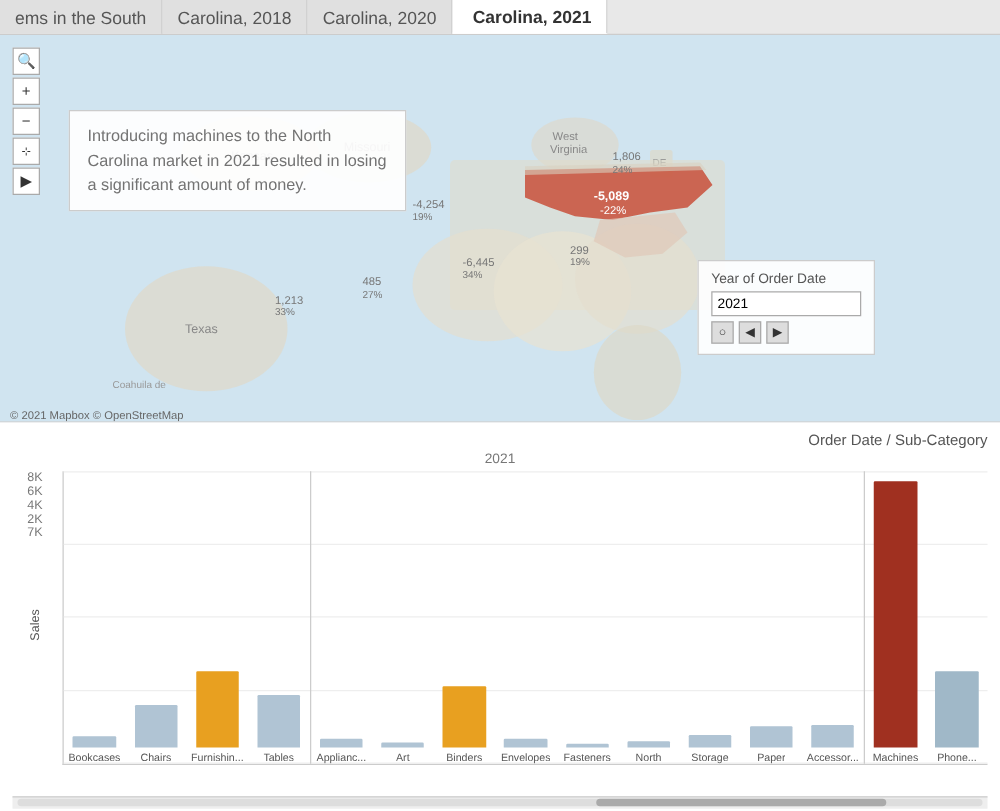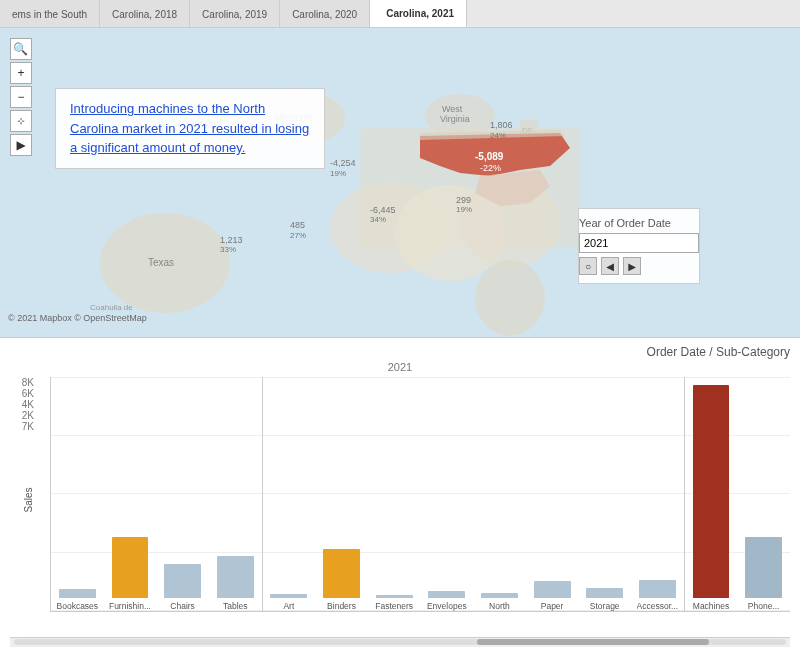--- a/index.html
+++ b/index.html
@@ -8,21 +8,21 @@
     
     .tab-bar {
       display: flex;
       background: #e8e8e8;
       border-bottom: 1px solid #ccc;
       height: 28px;
       overflow: hidden;
     }
     .tab {
       padding: 4px 12px;
-      font-size: 10px;
+      font-size: 14px;
       color: #555;
       border-right: 1px solid #ccc;
       background: #e0e0e0;
       cursor: pointer;
       white-space: nowrap;
       display: flex;
       align-items: center;
       height: 28px;
     }
     .tab.active {
@@ -75,35 +75,34 @@
 
     
     .annotation-box {
       position: absolute;
       top: 60px;
       left: 55px;
       background: rgba(255,255,255,0.92);
       border: 1px solid #ccc;
       padding: 10px 14px;
       font-size: 13px;
-      color: #1d4ed8;
+      color: #737373;
       max-width: 270px;
       line-height: 1.5;
       z-index: 10;
-      text-decoration: underline;
     }
 
     
     .year-filter {
       position: absolute;
       top: 180px;
       right: 100px;
       background: rgba(255,255,255,0.9);
       border: 1px solid #ccc;
-      padding: 8px 0;
+      padding: 8px 10px;
       font-size: 11px;
       color: #333;
       z-index: 10;
     }
     .year-filter label {
       font-size: 11px;
       color: #555;
       display: block;
       margin-bottom: 4px;
     }
@@ -133,21 +132,21 @@
     .slider-row {
       display: flex;
       align-items: center;
       gap: 4px;
       margin-top: 4px;
     }
 
     
     .map-copyright {
       position: absolute;
-      bottom: 14px;
+      bottom: 0;
       left: 8px;
       font-size: 9px;
       color: #666;
       z-index: 10;
     }
 
     
     .chart-section {
       flex: 1;
       background: white;
@@ -266,23 +265,20 @@
   </style>
 </head>
 <body>
 
 <div class="tab-bar">
   <div class="tab">
     <span>ems in the South</span>
   </div>
   <div class="tab">
     <span>Carolina, 2018</span>
-  </div>
-  <div class="tab">
-    <span>Carolina, 2019</span>
   </div>
   <div class="tab">
     <span>Carolina, 2020</span>
   </div>
   <div class="tab active">
     <span>Carolina, 2021</span>
   </div>
 </div>
 
 <div class="main-content">
@@ -393,59 +389,63 @@
           <div class="grid-line"></div>
           <div class="grid-line"></div>
           <div class="grid-line"></div>
           <div class="grid-line"></div>
         </div>
       <div class="bar-group">
             <div class="bar" style="height: 9px; background: rgb(176, 196, 212);"></div>
             <div class="bar-label">Bookcases</div>
           </div>
           <div class="bar-group">
+            <div class="bar" style="height: 34px; background: rgb(176, 196, 212);"></div>
+            <div class="bar-label">Chairs</div>
+          </div>
+          <div class="bar-group">
             <div class="bar" style="height: 61px; background: rgb(232, 160, 32);"></div>
             <div class="bar-label">Furnishin...</div>
           </div>
           <div class="bar-group">
-            <div class="bar" style="height: 34px; background: rgb(176, 196, 212);"></div>
-            <div class="bar-label">Chairs</div>
-          </div>
-          <div class="bar-group">
             <div class="bar" style="height: 42px; background: rgb(176, 196, 212);"></div>
             <div class="bar-label">Tables</div>
           </div>
           <div style="width: 1px; height: 100%; background: rgb(204, 204, 204); flex-shrink: 0; position: relative; z-index: 3;"></div>
           <div class="bar-group">
+            <div class="bar" style="height: 7px; background: rgb(176, 196, 212);"></div>
+            <div class="bar-label">Applianc...</div>
+          </div>
+          <div class="bar-group">
             <div class="bar" style="height: 4px; background: rgb(176, 196, 212);"></div>
             <div class="bar-label">Art</div>
           </div>
           <div class="bar-group">
             <div class="bar" style="height: 49px; background: rgb(232, 160, 32);"></div>
             <div class="bar-label">Binders</div>
           </div>
           <div class="bar-group">
+            <div class="bar" style="height: 7px; background: rgb(176, 196, 212);"></div>
+            <div class="bar-label">Envelopes</div>
+          </div>
+          <div class="bar-group">
             <div class="bar" style="height: 3px; background: rgb(176, 196, 212);"></div>
             <div class="bar-label">Fasteners</div>
           </div>
           <div class="bar-group">
-            <div class="bar" style="height: 7px; background: rgb(176, 196, 212);"></div>
-            <div class="bar-label">Envelopes</div>
-          </div>
-          <div class="bar-group">
             <div class="bar" style="height: 5px; background: rgb(176, 196, 212);"></div>
             <div class="bar-label">North</div>
           </div>
           <div class="bar-group">
+            <div class="bar" style="height: 10px; background: rgb(176, 196, 212);"></div>
+            <div class="bar-label">Storage</div>
+          </div>
+          <div class="bar-group">
             <div class="bar" style="height: 17px; background: rgb(176, 196, 212);"></div>
             <div class="bar-label">Paper</div>
-          </div>
-          <div class="bar-group">
-            <div class="bar" style="height: 10px; background: rgb(176, 196, 212);"></div>
-            <div class="bar-label">Storage</div>
           </div>
           <div class="bar-group">
             <div class="bar" style="height: 18px; background: rgb(176, 196, 212);"></div>
             <div class="bar-label">Accessor...</div>
           </div>
           <div style="width: 1px; height: 100%; background: rgb(204, 204, 204); flex-shrink: 0; position: relative; z-index: 3;"></div>
           <div class="bar-group">
             <div class="bar" style="height: 213px; background: rgb(160, 48, 32);"></div>
             <div class="bar-label">Machines</div>
           </div>

